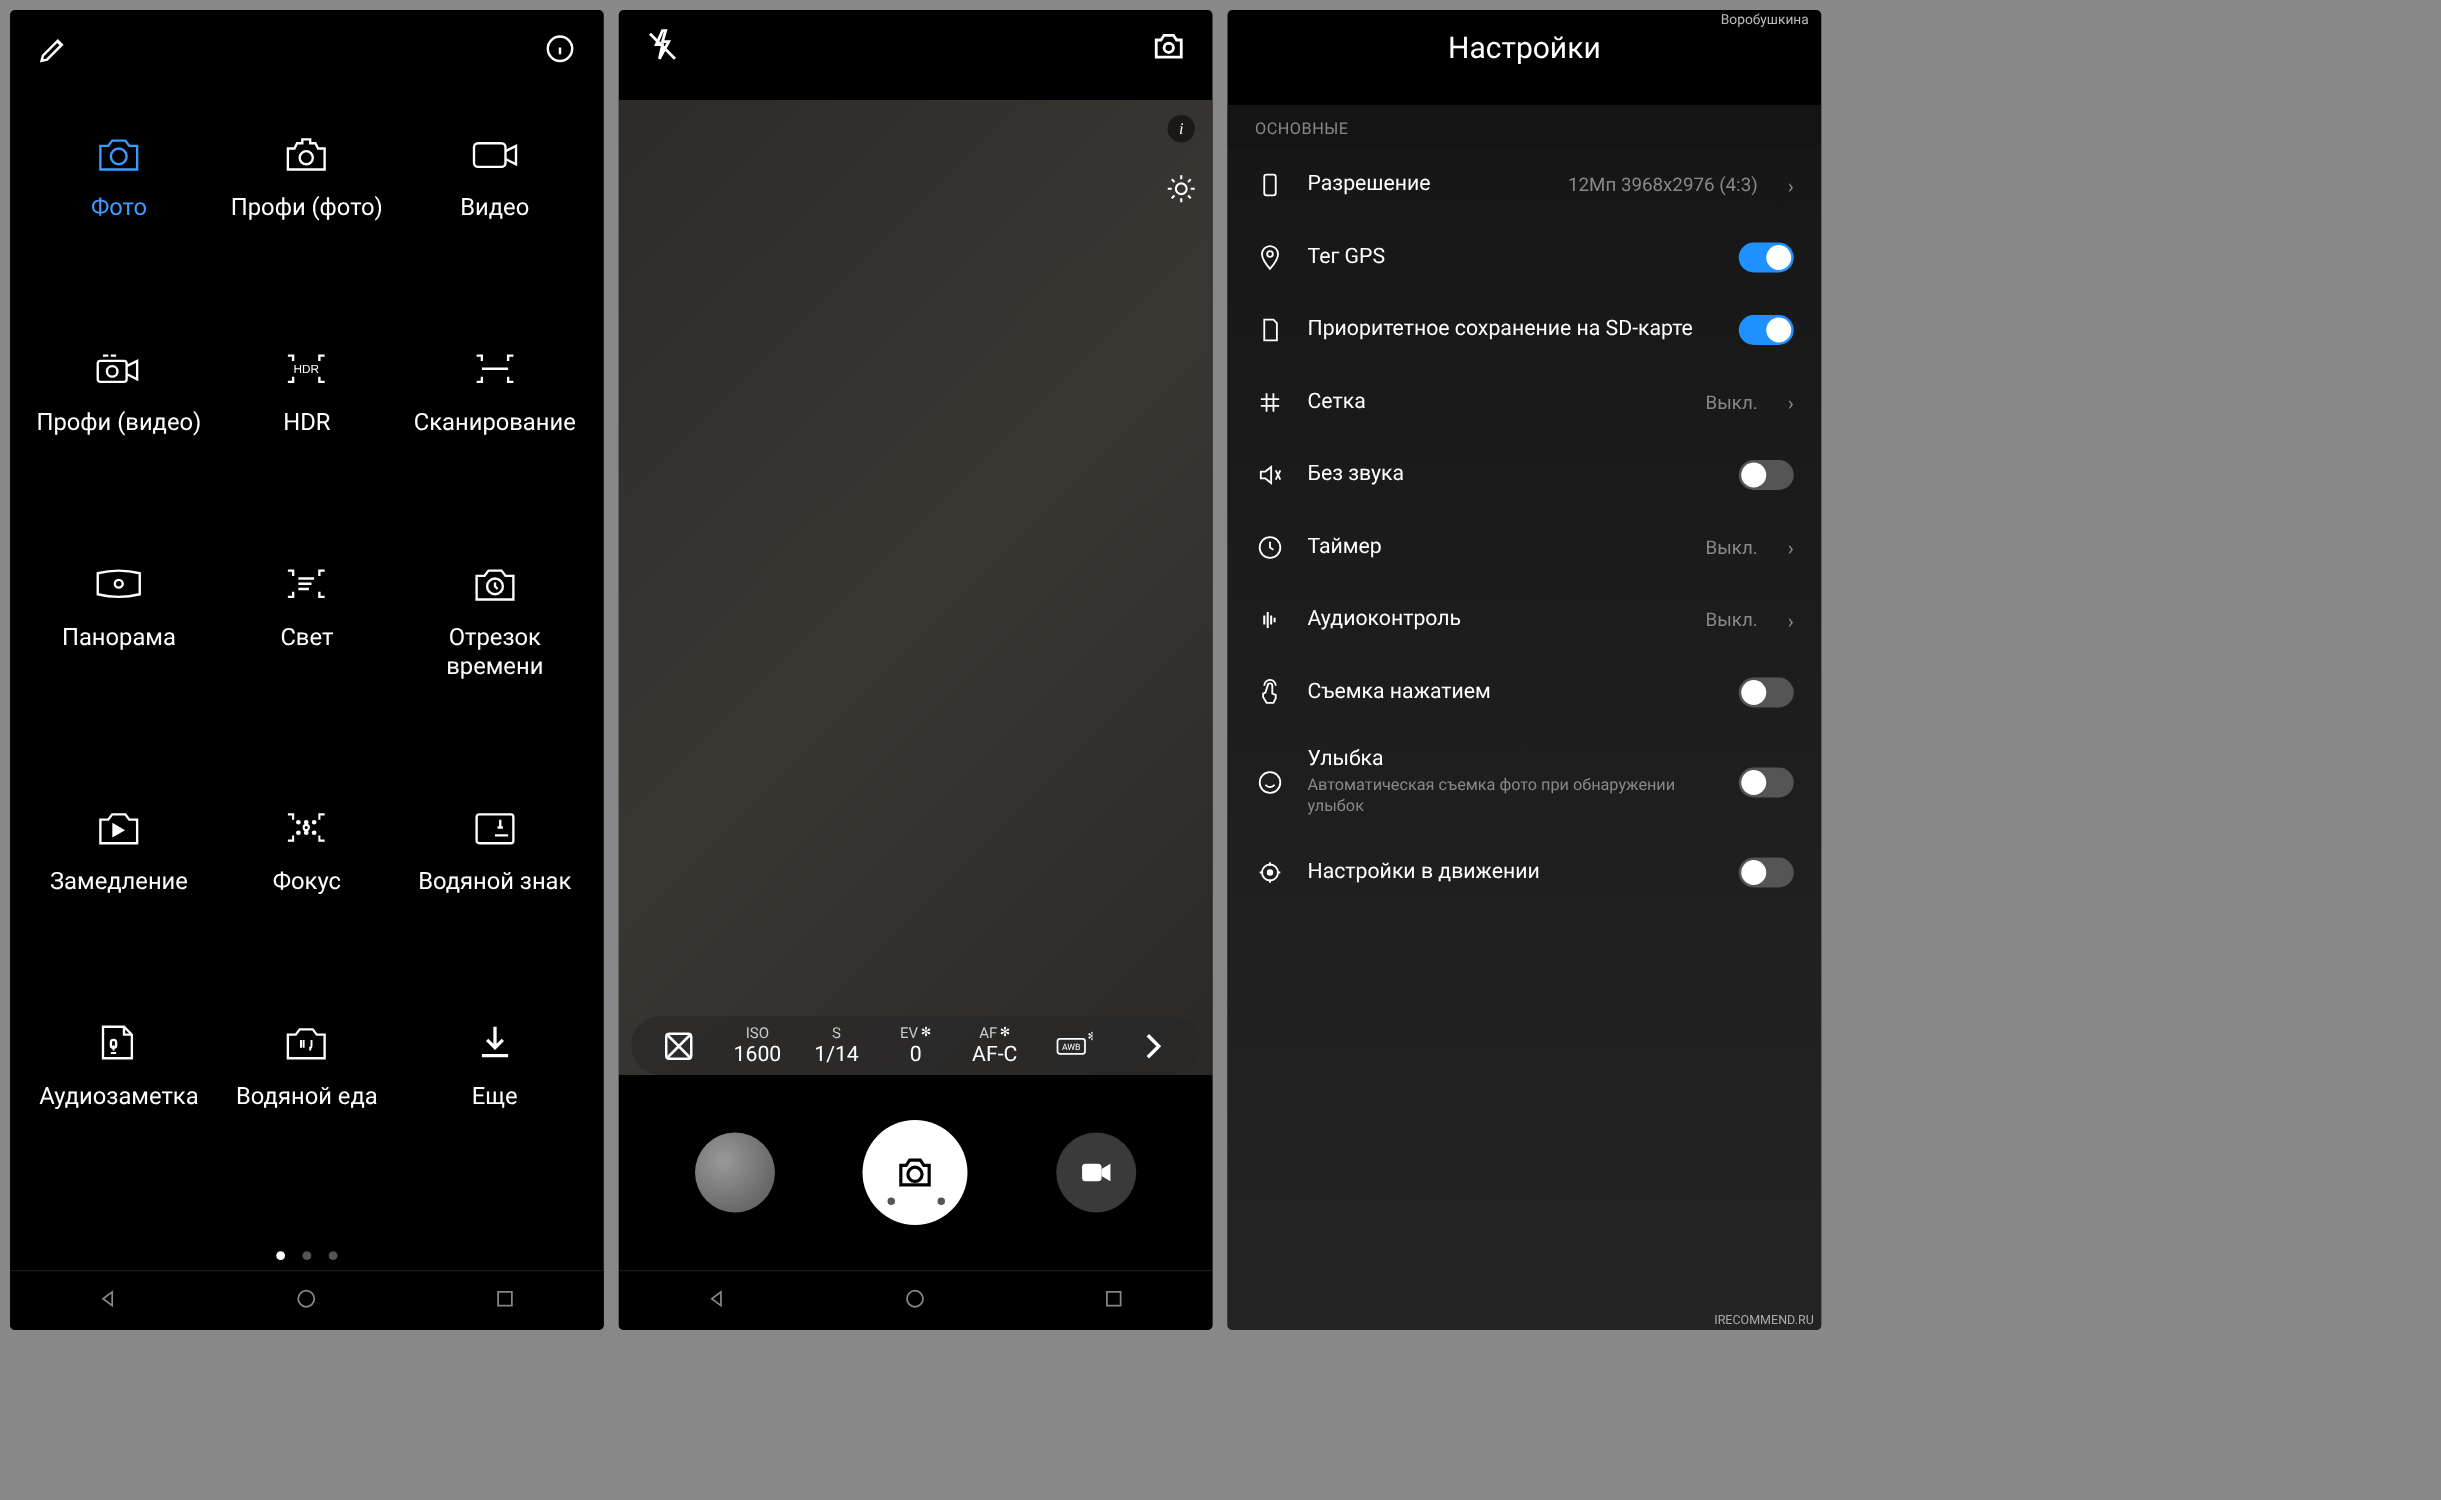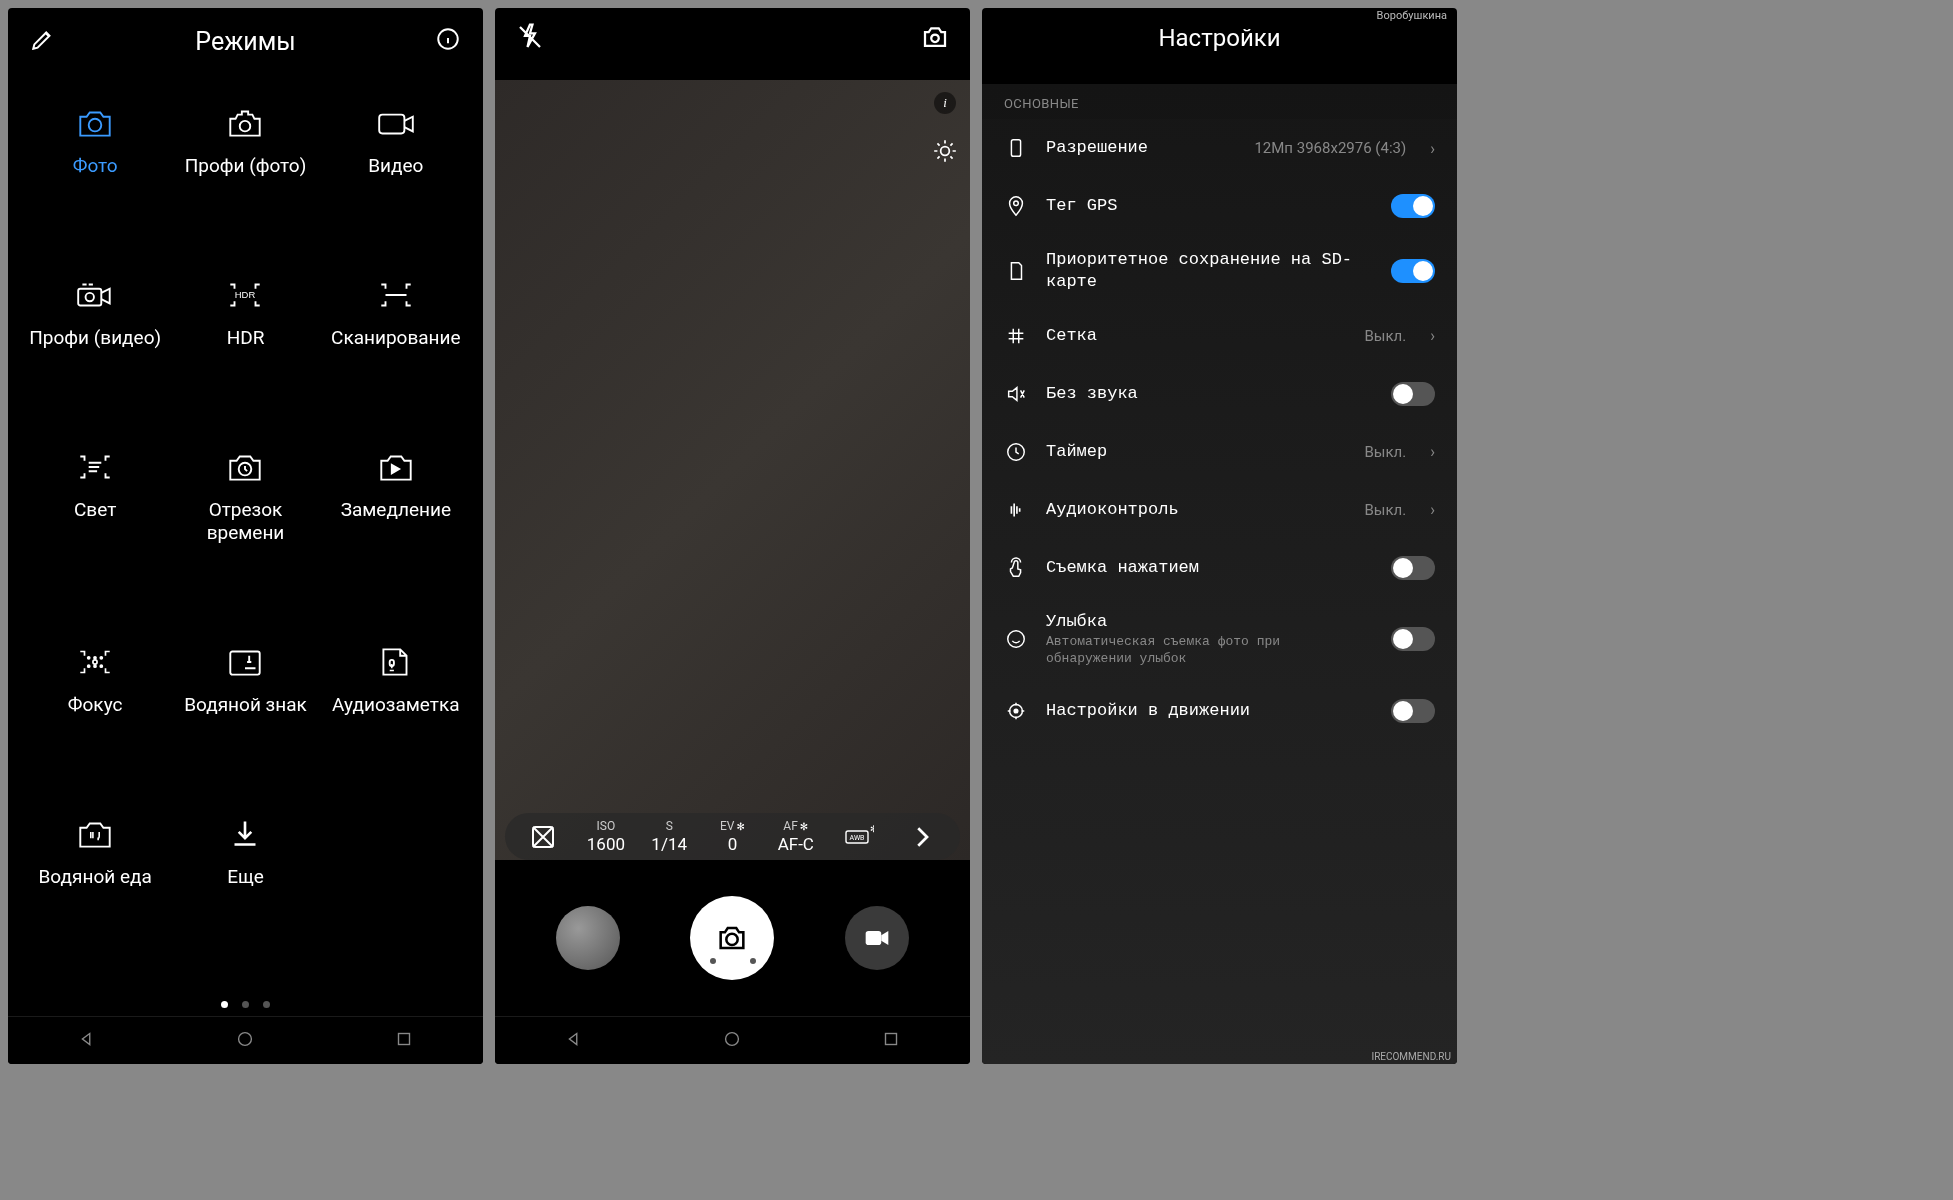--- a/index.html
+++ b/index.html
@@ -48,21 +48,21 @@
 
 
 .settings .hdr { text-align: center; font-size: 24px; padding: 16px 0 32px; }
 .watermark-top { position: absolute; top: 0; right: 6px; font-size: 11px; color: #bbb; background: rgba(0,0,0,.4); padding: 1px 4px; }
 .watermark-bot { position: absolute; bottom: 2px; right: 6px; font-size: 10px; color: #aaa; margin-top: 40px; }
 .section-hdr { color: #888; font-size: 13px; padding: 12px 22px 8px; letter-spacing: .4px; background: rgba(20,20,20,.6); }
 .settings-list { flex: 1; overflow: hidden; background: linear-gradient(180deg, #161616 0%, #1c1c1c 40%, #242424 100%); }
 .srow { display: flex; align-items: center; padding: 14px 22px; gap: 18px; min-height: 58px; }
 .srow .ic { width: 24px; display: flex; justify-content: center; align-items: center; flex-shrink: 0; }
 .srow .ic svg { width: 22px; height: 22px; }
-.srow .txt { flex: 1; font-family: Liberation Mono, monospace; }
+.srow .txt { flex: 1; }
 .srow .lbl { font-size: 17px; color: #fff; line-height: 1.28; }
 .srow .sub { font-size: 13px; color: #888; line-height: 1.3; margin-top: 2px; }
 .srow .val { color: #888; font-size: 15px; }
 .srow .chev { color: #888; font-size: 16px; margin-left: 6px; }
 .toggle { width: 44px; height: 24px; border-radius: 12px; position: relative; flex-shrink: 0; }
 .toggle .knob { width: 20px; height: 20px; border-radius: 50%; background: #fff; position: absolute; top: 2px; }
 .toggle.on { background: #1e90ff; }
 .toggle.on .knob { right: 2px; }
 .toggle.off { background: #555; }
 .toggle.off .knob { left: 2px; }
@@ -71,21 +71,20 @@
 .navbar svg { width: 22px; height: 22px; }
 </style>
 </head>
 <body>
 
 <div class="phone">
   <div class="header1">
     <span><svg viewBox="0 0 24 24" fill="none" stroke="#fff" stroke-width="1.8">
           <path d="M3 21l4-1 11-11-3-3L4 17l-1 4zM14 6l3 3"></path>
         </svg></span>
-    <span class="title">Режимы</span>
     <span><svg viewBox="0 0 24 24" fill="none" stroke="#fff" stroke-width="1.8">
           <circle cx="12" cy="12" r="9"></circle>
           <path d="M12 8h.01M12 11v5"></path>
         </svg></span>
   </div>
   <div class="modes-grid">
     <div class="mode-item active">
         <div class="icon-wrap">
           <svg viewBox="0 0 40 32" fill="none" stroke="#3b9bff" stroke-width="1.8">
             <path d="M6 10h6l3-4h10l3 4h6v18H6z"></path>
@@ -131,20 +130,29 @@
         </div>
         <span class="label">HDR</span>
       </div>
     <div class="mode-item">
         <div class="icon-wrap">
           <svg viewBox="0 0 40 32" fill="none" stroke="#fff" stroke-width="1.8">
             <path d="M6 6h4v4M34 6h-4v4M6 26h4v-4M34 26h-4v-4M10 16h20"></path>
           </svg>
         </div>
         <span class="label">Сканирование</span>
+      </div>
+    <div class="mode-item">
+        <div class="icon-wrap">
+          <svg viewBox="0 0 40 32" fill="none" stroke="#fff" stroke-width="1.8">
+            <path d="M4 8c0 0 8-2 16-2s16 2 16 2v16c0 0-8 2-16 2s-16-2-16-2z"></path>
+            <circle cx="20" cy="16" r="3"></circle>
+          </svg>
+        </div>
+        <span class="label">Панорама</span>
       </div>
     <div class="mode-item">
         <div class="icon-wrap">
           <svg viewBox="0 0 40 32" fill="none" stroke="#fff" stroke-width="1.8">
             <path d="M6 6h4v4M34 6h-4v4M6 26h4v-4M34 26h-4v-4M14 12h12M14 16h10M14 20h8"></path>
           </svg>
         </div>
         <span class="label">Свет</span>
       </div>
     <div class="mode-item">

